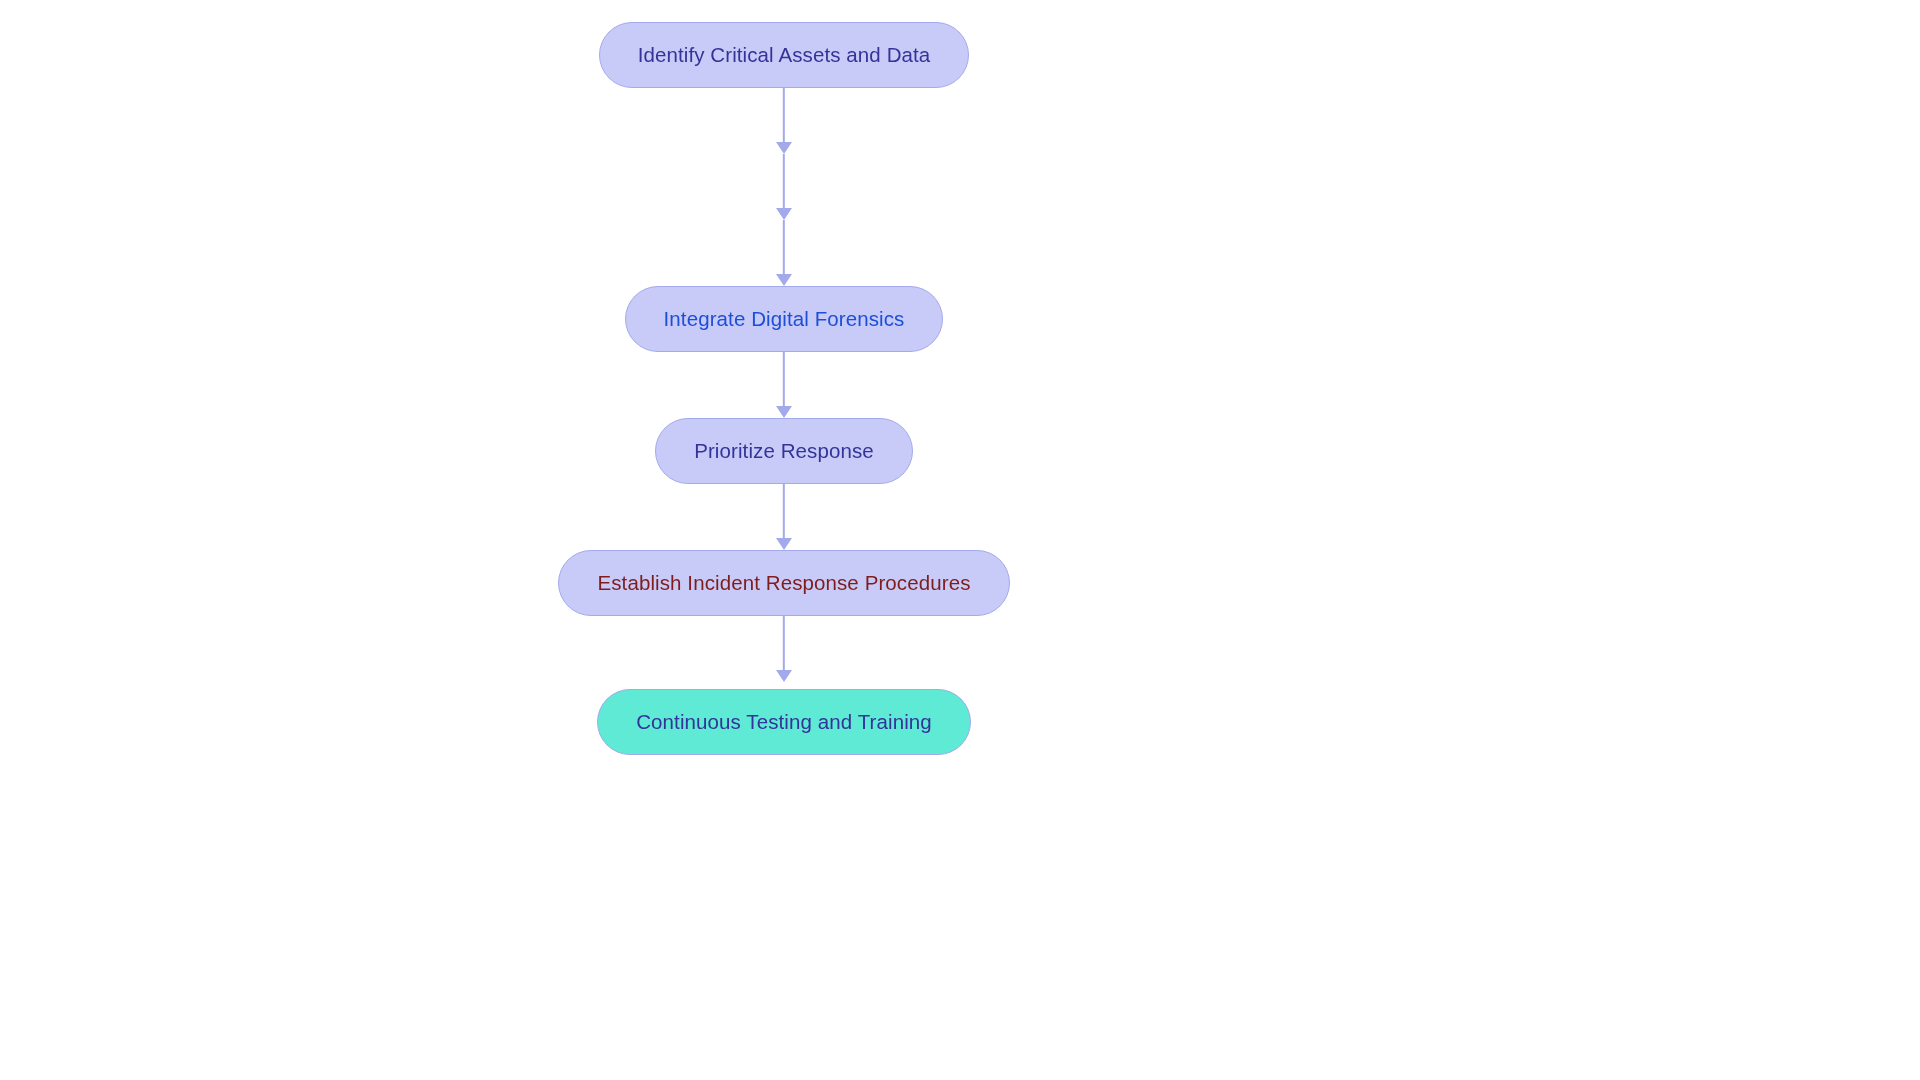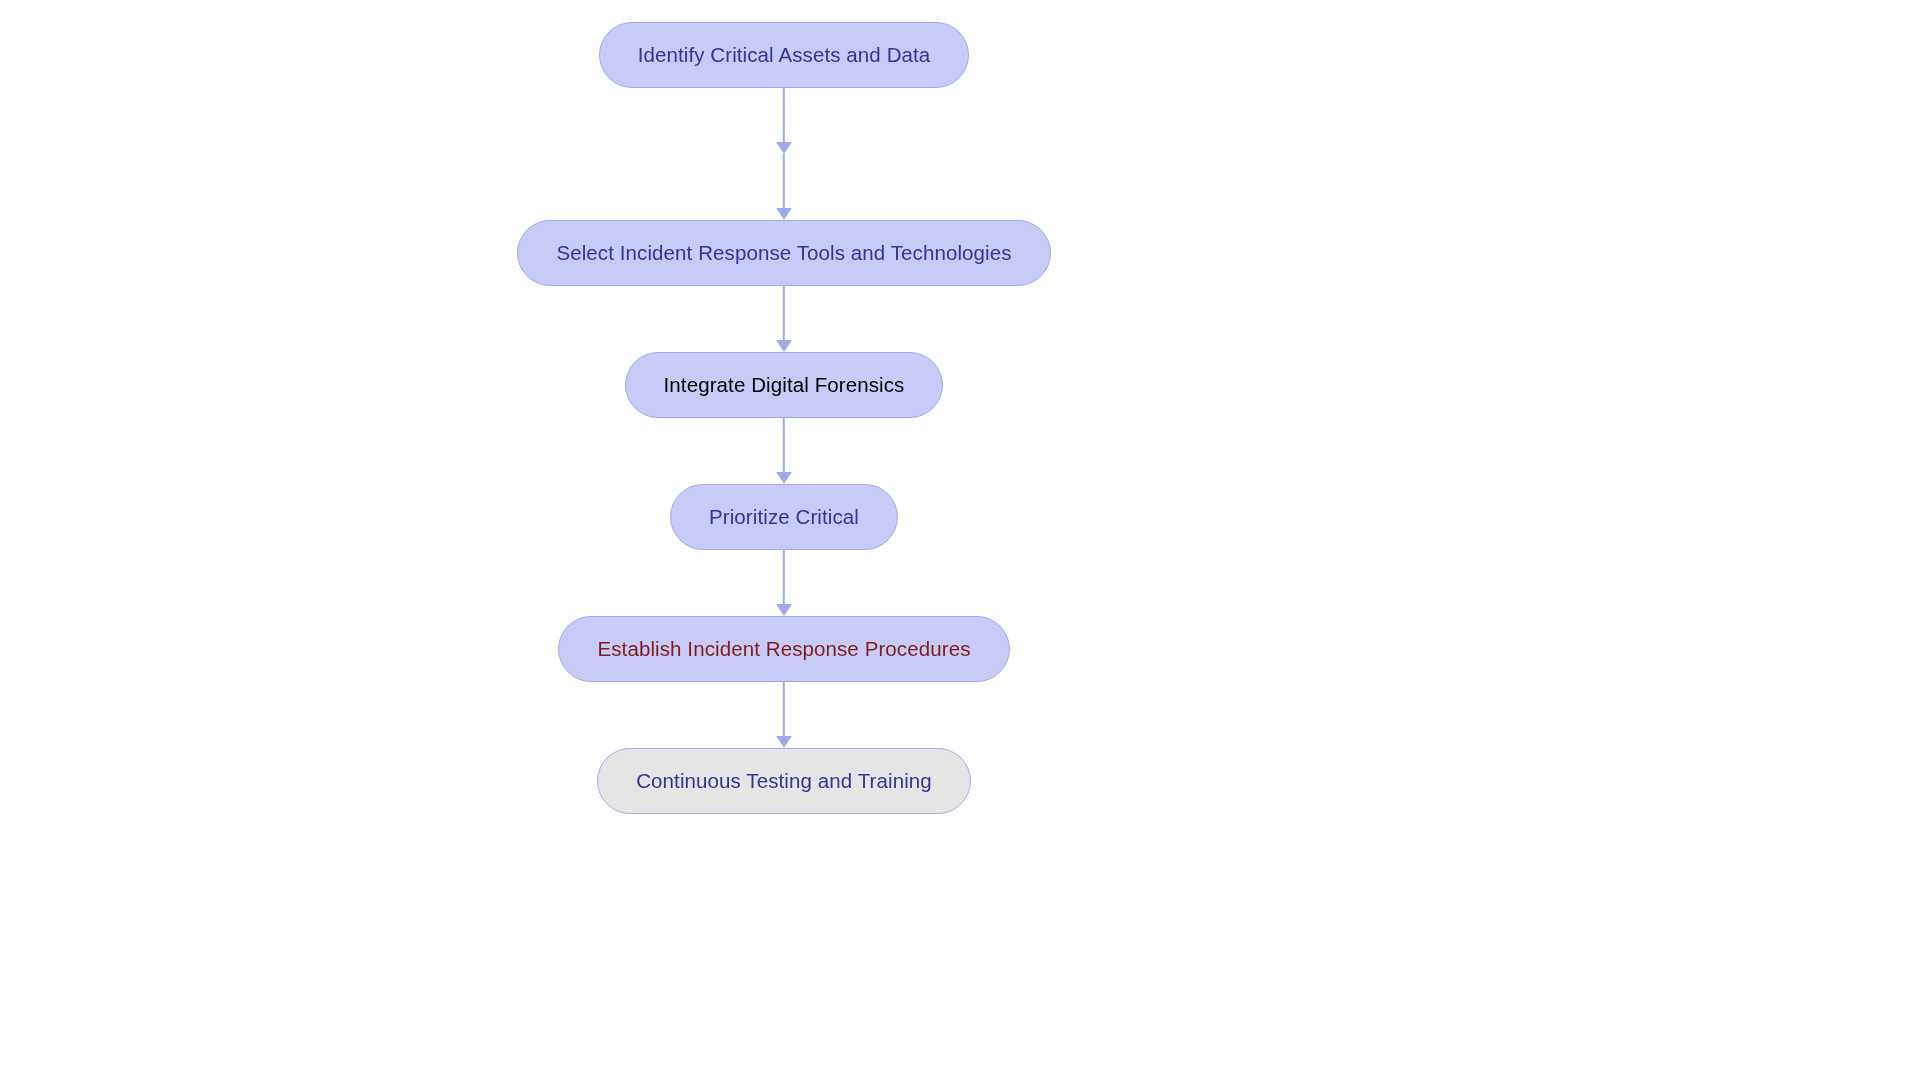--- a/index.html
+++ b/index.html
@@ -106,44 +106,43 @@
       <span class="conn-line" style="background: rgb(163, 170, 236);"></span>
       <span class="conn-arrow" style="border-top-color: rgb(163, 170, 236);"></span>
     </div>
 
 
     <div class="connector conn-2">
       <span class="conn-line" style="background: rgb(163, 170, 236);"></span>
       <span class="conn-arrow" style="border-top-color: rgb(163, 170, 236);"></span>
     </div>
 
-    <div class="node" style="background: rgb(200, 203, 248); border-color: rgb(163, 170, 236); color: rgb(51, 51, 153);">Select Incident Response Tools and Technologies</div>
 
     <div class="connector conn-3">
       <span class="conn-line" style="background: rgb(163, 170, 236);"></span>
       <span class="conn-arrow" style="border-top-color: rgb(163, 170, 236);"></span>
     </div>
 
-    <div class="node" style="background: rgb(200, 203, 248); border-color: rgb(163, 170, 236); color: #000000;">Integrate Digital Forensics</div>
+    <div class="node" style="background: rgb(200, 203, 248); border-color: rgb(163, 170, 236); color: #1d4ed8;">Integrate Digital Forensics</div>
 
     <div class="connector conn-4">
       <span class="conn-line" style="background: rgb(163, 170, 236);"></span>
       <span class="conn-arrow" style="border-top-color: rgb(163, 170, 236);"></span>
     </div>
 
-    <div class="node" style="background: rgb(200, 203, 248); border-color: rgb(163, 170, 236); color: rgb(51, 51, 153);">Prioritize Critical</div>
+    <div class="node" style="background: rgb(200, 203, 248); border-color: rgb(163, 170, 236); color: rgb(51, 51, 153);">Prioritize Response</div>
 
     <div class="connector conn-5">
       <span class="conn-line" style="background: rgb(163, 170, 236);"></span>
       <span class="conn-arrow" style="border-top-color: rgb(163, 170, 236);"></span>
     </div>
 
     <div class="node" style="background: rgb(200, 203, 248); border-color: rgb(163, 170, 236); color: #7f1d1d;">Establish Incident Response Procedures</div>
 
     <div class="connector conn-6">
       <span class="conn-line" style="background: rgb(163, 170, 236);"></span>
       <span class="conn-arrow" style="border-top-color: rgb(163, 170, 236);"></span>
     </div>
 
-    <div class="node" style="background: #e5e5e5; border-color: rgb(163, 170, 236); color: rgb(51, 51, 153);">Continuous Testing and Training</div>
+    <div class="node" style="background: #5eead4; border-color: rgb(163, 170, 236); color: rgb(51, 51, 153); margin-top: 7px;">Continuous Testing and Training</div>
 
   </div>
 </div>
 
 </body></html>

